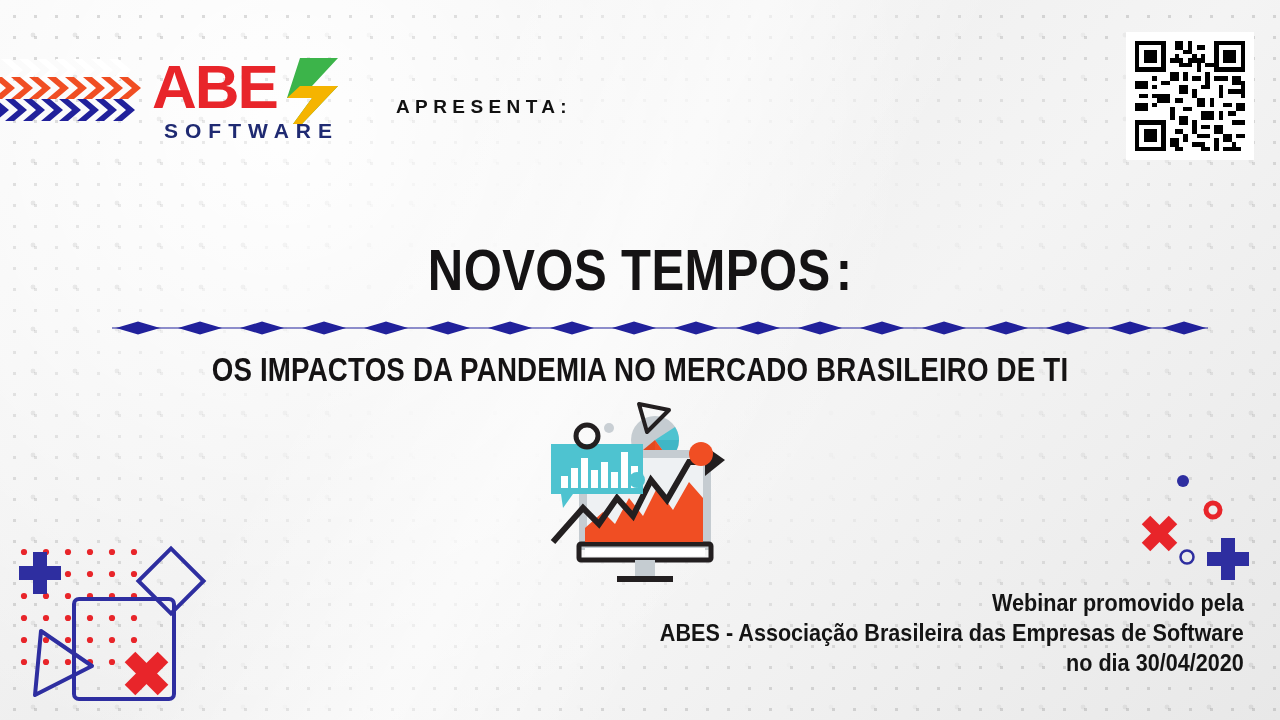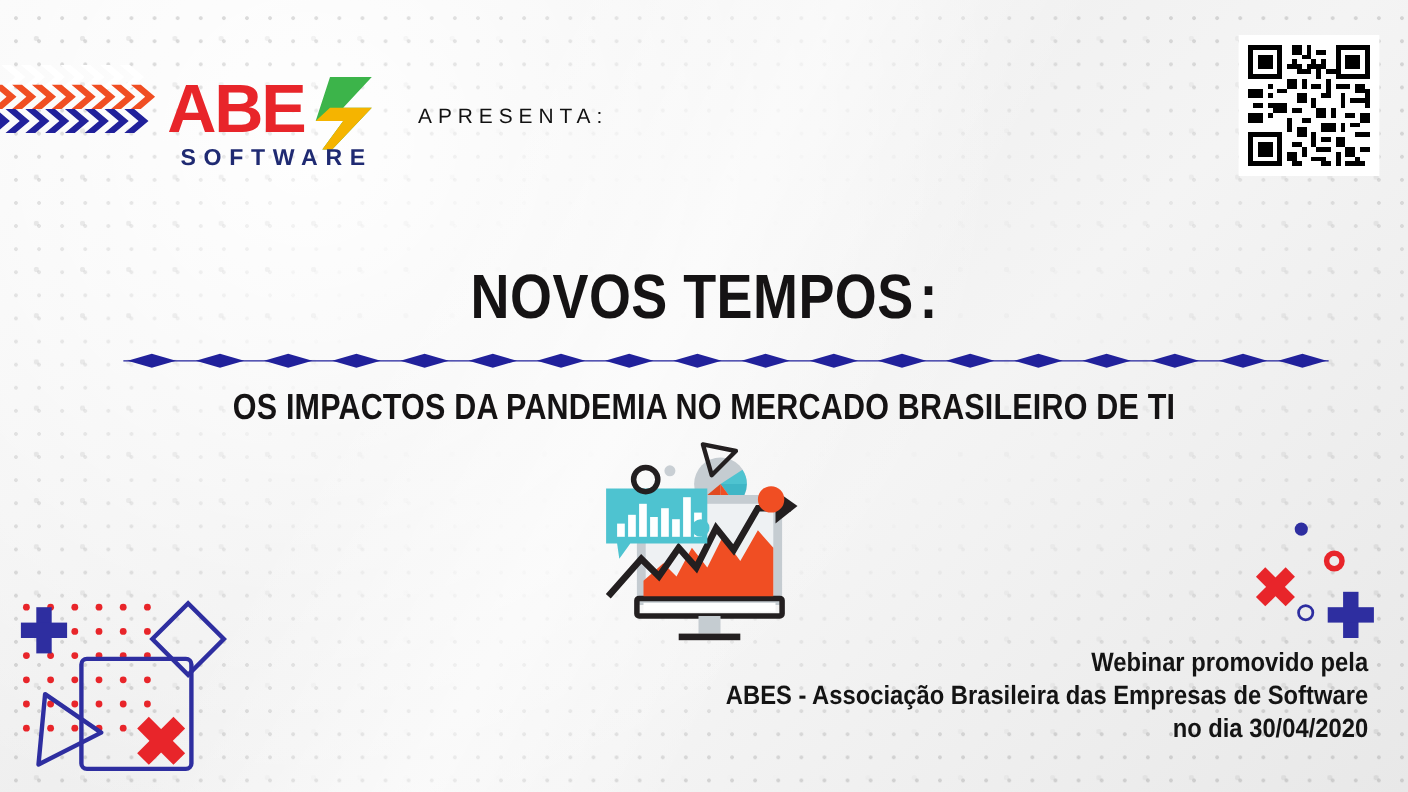--- a/index.html
+++ b/index.html
@@ -45,26 +45,26 @@
     pointer-events: none;
   }
   .bg-sheen {
     position:absolute; inset:0;
     background: linear-gradient(118deg, rgba(255,255,255,0) 30%, rgba(255,255,255,0.55) 46%, rgba(255,255,255,0) 60%);
     pointer-events:none;
   }
 
   
   .chevrons { position: absolute; left: 0; top: 57px; width: 152px; height: 74px; }
-  .abes-logo { position: absolute; left: 152px; top: 52px; width: 192px; height: 92px; margin-top: 12px; }
+  .abes-logo { position: absolute; left: 152px; top: 52px; width: 192px; height: 92px; }
   .apresenta {
     position: absolute;
-    left: 380px; top: 96px;
+    left: 396px; top: 96px;
     font-size: 19px;
-    font-weight: 400;
+    font-weight: 700;
     letter-spacing: 5.4px;
     color: #111;
     font-family: "Liberation Sans", sans-serif;
   }
   .qr { position: absolute; left: 1126px; top: 32px; width: 128px; height: 128px;
         background: #fff; padding: 0; box-shadow: 0 0 0 0 rgba(0,0,0,0); }
   .qr svg { display:block; }
 
   
   .title-main {

